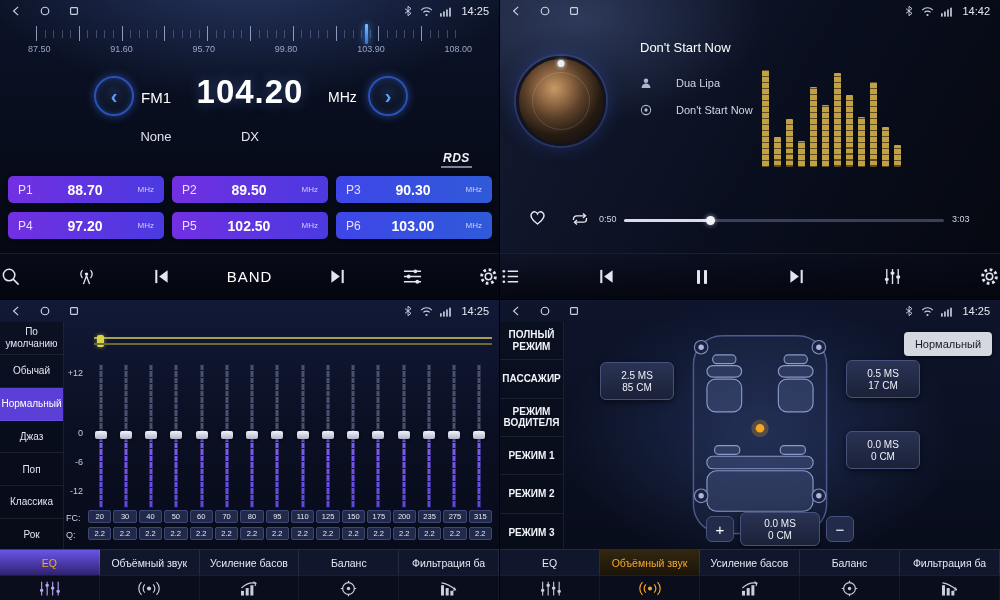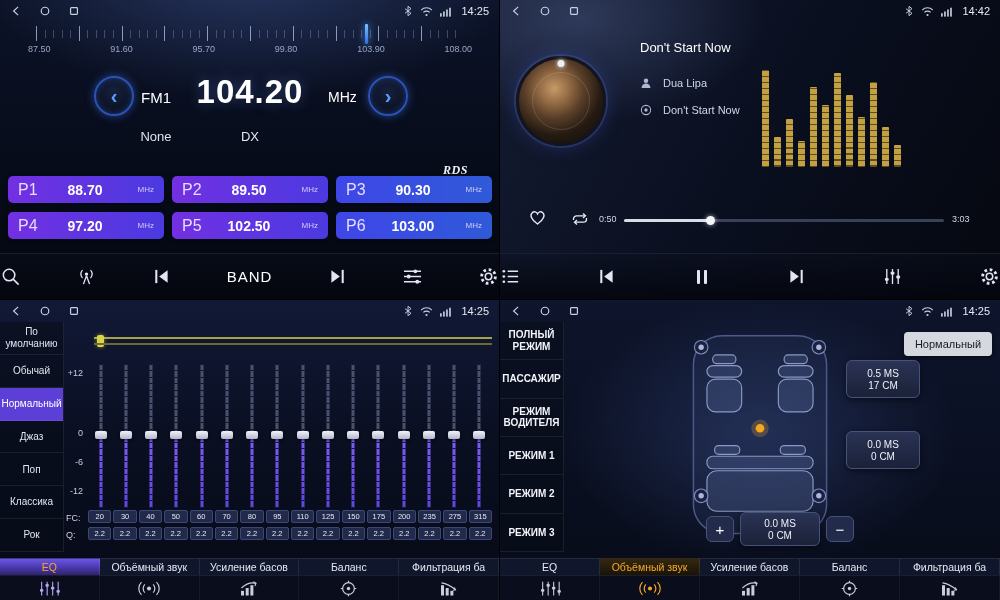--- a/index.html
+++ b/index.html
@@ -32,41 +32,41 @@
 .cbtn { position:absolute; width:40px; height:40px; border-radius:50%; cursor:pointer;
   background:radial-gradient(circle at 50% 38%, #17213e, #0a101f 72%);
   border:2px solid #2a52b8; box-shadow:0 0 9px rgba(60,110,230,.55), inset 0 0 7px rgba(60,110,230,.4);
   color:#5aa0ff; display:flex; align-items:center; justify-content:center; font-size:20px; font-weight:bold; }
 .cbtn-left { top:76px; left:94px; } .cbtn-right { top:76px; left:368px; }
 .band-label { position:absolute; top:89px; left:132px; width:48px; text-align:center; font-size:15px; color:#fff; }
 .station-label { position:absolute; top:129px; left:132px; width:48px; text-align:center; font-size:13px; color:#dde2ee; }
 .freq-big { position:absolute; top:73px; left:180px; width:140px; text-align:center; font-size:33px; font-weight:bold; color:#fff; letter-spacing:1px; text-shadow:0 0 14px rgba(120,160,255,.35); }
 .dx-label { position:absolute; top:129px; left:180px; width:140px; text-align:center; font-size:13px; color:#e2e6f2; }
 .mhz-label { position:absolute; top:89px; left:328px; font-size:14px; color:#fff; }
-.rds { position:absolute; top:163px; left:441px; font-style:italic; font-weight:bold; font-size:12px; letter-spacing:.5px; color:#f0f2f8; border-bottom:2px solid rgba(220,230,255,.55); padding:0 2px 1px;font-family:Liberation Serif, serif; }
+.rds { position:absolute; top:151px; left:441px; font-style:italic; font-weight:bold; font-size:12px; letter-spacing:.5px; color:#f0f2f8; border-bottom:2px solid rgba(220,230,255,.55); padding:0 2px 1px; }
 .presets { position:absolute; top:176px; left:8px; width:484px; display:grid; grid-template-columns:repeat(3,1fr); gap:9px 8px; }
 .preset { height:27px; border:none; border-radius:5px; display:flex; align-items:center; padding:0 10px;
   background:linear-gradient(90deg,#7230e2,#4b3ae0); color:#fff; cursor:pointer; box-shadow:0 1px 4px rgba(0,0,0,.5); }
 .preset:nth-child(3n) { background:linear-gradient(90deg,#3f46e8,#2f5ad8); }
-.pid { font-size:16px; color:#e6ddff; width:22px; text-align:left; }
+.pid { font-size:12px; color:#e6ddff; width:22px; text-align:left; }
 .pfreq { flex:1; text-align:center; font-size:14px; font-weight:bold; }
 .punit { font-size:8px; color:#d5ccf5; width:24px; text-align:right; }
 .toolbar { position:absolute; left:0; right:0; bottom:0; height:46px; display:flex; align-items:center; justify-content:space-between;
   background:linear-gradient(rgba(12,17,34,.35), rgba(4,6,14,.92)); border-top:1px solid rgba(130,145,190,.18); }
 .ticon { color:#e2e6f2; cursor:pointer; display:block; }
 .band-btn { background:none; border:none; color:#fff; font-size:15px; letter-spacing:1px; cursor:pointer; font-family:inherit; }
 
 
 .album { position:absolute; top:56px; left:16px; width:90px; height:90px; border-radius:50%;
   background:radial-gradient(circle at 42% 35%, #c89a66 0%, #8a6340 24%, #5a3f28 40%, #241a12 64%, #0c0a08 100%);
   border:3px solid #14141e; box-shadow:0 0 0 2px rgba(90,110,200,.25), 0 0 18px rgba(45,65,150,.55); }
 .album::before { content:''; position:absolute; inset:13px; border-radius:50%; border:1px solid rgba(255,255,255,.14); }
 .album::after { content:''; position:absolute; top:1px; left:50%; transform:translateX(-50%); width:7px; height:7px; border-radius:50%; background:#eceef5; box-shadow:0 0 5px #fff; }
 .ptitle { position:absolute; top:40px; left:140px; font-size:13px; color:#fff; }
-.prow { position:absolute; left:140px; display:flex; gap:11px; color:#d0d6e6; font-size:11px; }
+.prow { position:absolute; left:140px; display:flex; gap:24px; color:#d0d6e6; font-size:11px; }
 .prow.r-artist { top:77px; } .prow.r-track { top:104px; }
 .prow .sicon { color:#aeb8d4; }
 .vis { position:absolute; left:262px; top:62px; width:152px; height:105px; display:flex; align-items:flex-end; gap:5px; }
 .vbar { width:7px; border-radius:1px; background-color:#c3a040;
   background-image:repeating-linear-gradient(0deg, rgba(6,9,18,.55) 0 1.5px, transparent 1.5px 6px); }
 .heart-w { position:absolute; left:28px; top:209px; color:#e8ebf5; cursor:pointer; }
 .repeat-w { position:absolute; left:70px; top:212px; color:#e8ebf5; cursor:pointer; }
 .elapsed { position:absolute; left:99px; top:214px; font-size:9px; color:#cfd5e6; }
 .ptrack { position:absolute; left:124px; top:219px; width:320px; height:3px; background:#39415a; border-radius:2px; cursor:pointer; }
 .pfill { height:100%; background:#d8dce8; border-radius:2px; }
@@ -98,21 +98,21 @@
   background:linear-gradient(#f0f2f8,#b2b8cc); border-radius:2px; box-shadow:0 1px 3px rgba(0,0,0,.7); }
 .rowlabel { position:absolute; left:66px; font-size:9px; color:#cdd2e4; }
 .lbl-fc { top:213px; } .lbl-q { top:230px; }
 .eq-row { position:absolute; left:88px; width:404px; display:flex; gap:2px; }
 .row-fc { top:210px; } .row-q { top:227px; }
 .eq-cell { flex:1; height:13px; background:#222a4c; border:1px solid #3d4776; border-radius:2px;
   font-size:7.5px; color:#e4e8f4; display:flex; align-items:center; justify-content:center; }
 
 
 .tabrow { position:absolute; left:0; right:0; display:flex; z-index:5; }
-.tabrow.labels { bottom:25px; height:17px; }
+.tabrow.labels { bottom:25px; height:26px; }
 .tabrow.icons { bottom:0; height:25px; background:#0a0e1c; border-top:1px solid rgba(255,255,255,.07); }
 .tlabel { flex:1; display:flex; align-items:center; justify-content:center; font-size:10.5px; color:#e6e9f2;
   background:#10162b; border-right:1px solid rgba(255,255,255,.09); border-top:1px solid rgba(255,255,255,.09);
   white-space:nowrap; overflow:hidden; cursor:pointer; }
 .tlabel.active-purple { background:linear-gradient(180deg,#6a55e8,#2e2270); color:#f6a82b; }
 .tlabel.active-orange { background:linear-gradient(180deg,#33270f,#1a1408); color:#f6a82b; }
 .ticn { flex:1; display:flex; align-items:center; justify-content:center; color:#c8cede; border-right:1px solid rgba(255,255,255,.05); cursor:pointer; }
 .ticn.active-p { color:#b7a8f8; } .ticn.active-o { color:#f5a623; }
 
 
@@ -697,20 +697,24 @@
             <circle cx="146" cy="170" r="2.8" fill="#aab6dd"></circle>
           </g>
         <g>
             <circle cx="85" cy="200" r="7" fill="#1a2240" stroke="#7f8cc0" stroke-width="1.2"></circle>
             <circle cx="85" cy="200" r="2.8" fill="#aab6dd"></circle>
           </g>
       </g>
       <circle cx="85" cy="100" r="9" fill="rgba(245,166,35,0.25)"></circle>
       <circle cx="85" cy="100" r="4.5" fill="#f5a623"></circle>
     </svg>
+    <div class="dbox d-fl">
+      <span>2.5 MS</span>
+      <span>85 CM</span>
+    </div>
     <div class="dbox d-fr">
       <span>0.5 MS</span>
       <span>17 CM</span>
     </div>
     <div class="dbox d-rr">
       <span>0.0 MS</span>
       <span>0 CM</span>
     </div>
     <button class="stbtn st-plus">+</button>
     <div class="dbox d-center">

